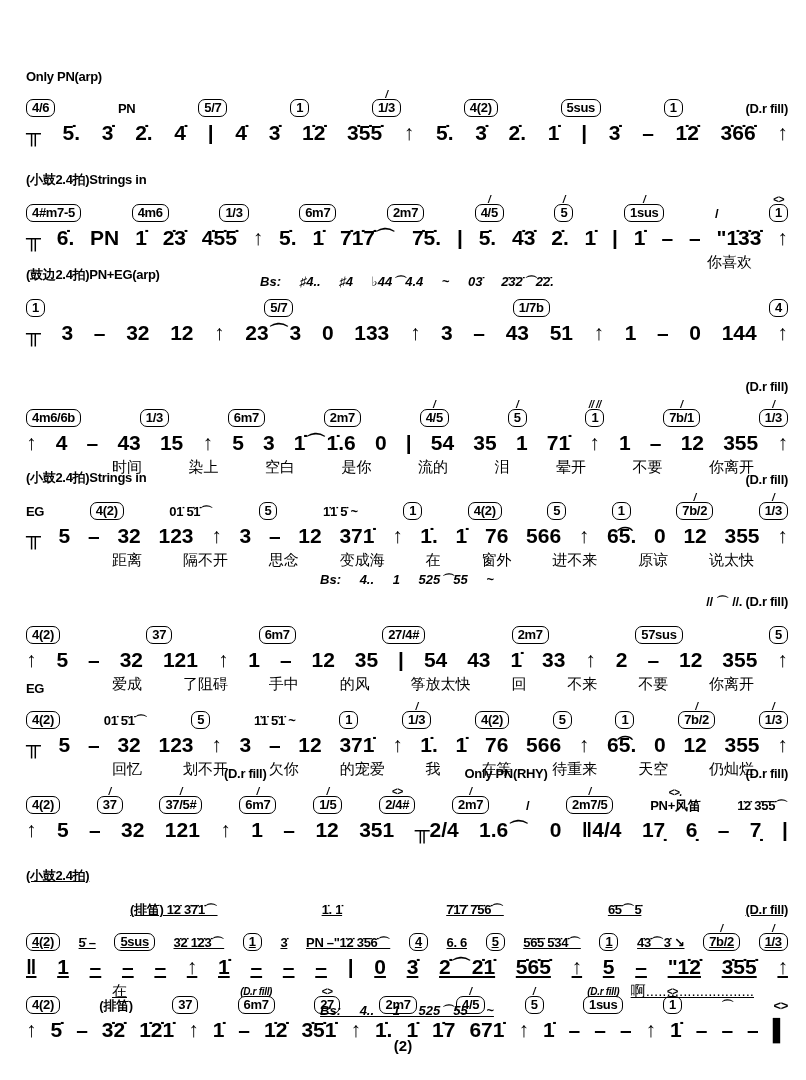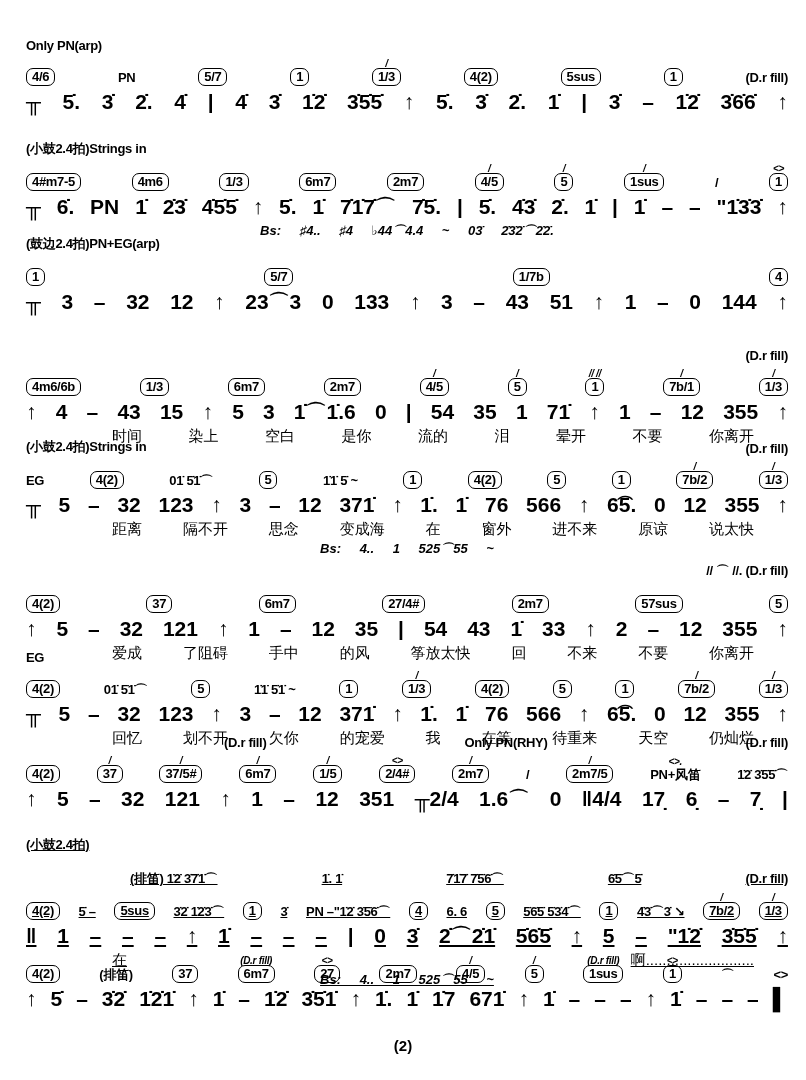--- a/index.html
+++ b/index.html
@@ -1,21 +1,21 @@
 <!DOCTYPE html>
 <html><head>
 <meta charset="utf-8">
 <style>
   html,body{margin:0;padding:0;}
   body{
     width:806px;height:1080px;position:relative;overflow:hidden;
     background:#ffffff;color:#000000;
     font-family:"Liberation Sans","DejaVu Sans",sans-serif;
   }
-  #score{position:absolute;inset:0;}
+  #score{position:absolute;inset:0;margin-top:31px;}
   .system{position:absolute;left:26px;right:18px;}
   .row{display:flex;justify-content:space-between;align-items:flex-end;}
   
   .labels .label{font-size:13px;font-weight:bold;white-space:pre;letter-spacing:-0.3px;}
   
   .chords{padding-top:13px;min-height:20px;align-items:flex-end;}
   .chord{position:relative;font-weight:bold;font-size:13px;white-space:pre;letter-spacing:-0.3px;line-height:16px;}
   .chord.boxed{border:1.7px solid #000;border-radius:7px;padding:0 5px;}
   .chord .above{
     position:absolute;top:-13px;left:50%;transform:translateX(-50%);
@@ -113,20 +113,23 @@
         <span class="mtok">4̇3̇</span>
         <span class="mtok">2̇.</span>
         <span class="mtok">1̇</span>
         <span class="mtok">|</span>
         <span class="mtok">1̇</span>
         <span class="mtok">–</span>
         <span class="mtok">–</span>
         <span class="mtok">"1̇3̇3̇</span>
         <span class="mtok">↑</span>
       </div>
+      <div class="row lyrics right">
+        <span class="ltok">你喜欢</span>
+      </div>
       <div class="row bass">
         <span>Bs: ♯4.. ♯4 ♭44⌒4.4 ~ 03̇ 2̇3̇2̇⌒2̇2̇.</span>
       </div>
     </div>
     <div class="system" style="top: 235px;">
       <div class="row labels">
         <span class="label">(鼓边2.4拍)PN+EG(arp)</span>
       </div>
       <div class="row chords">
         <span class="chord boxed">1</span>

